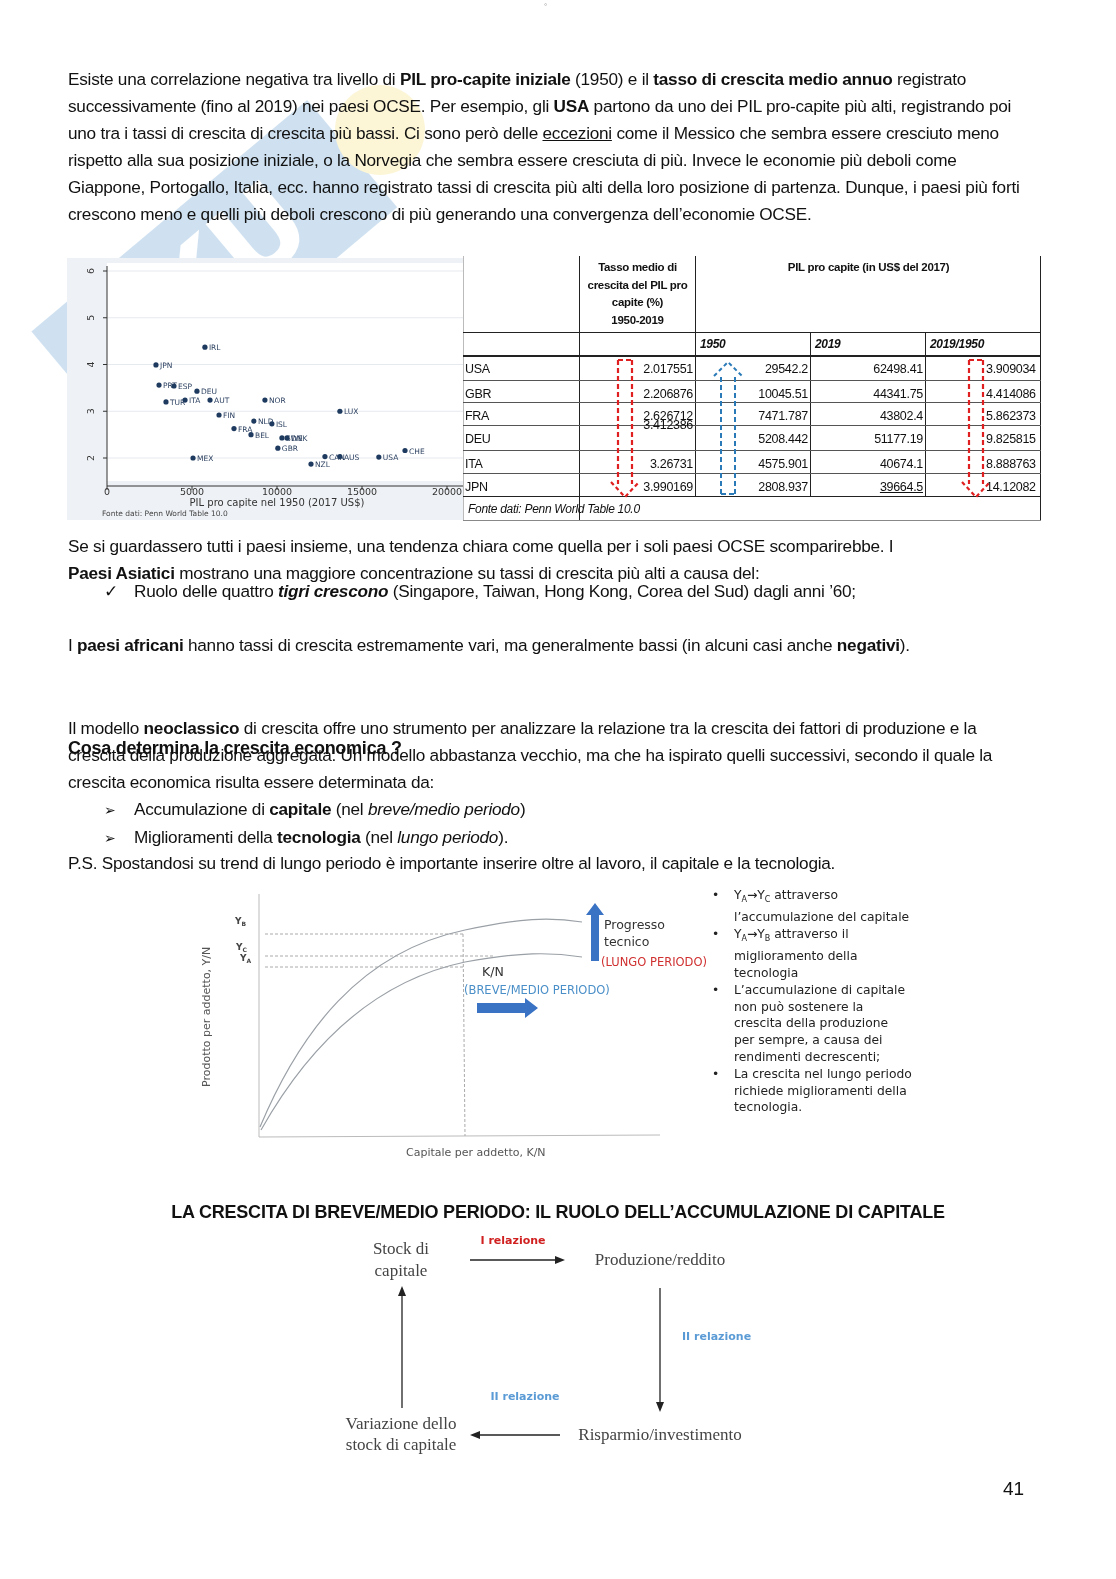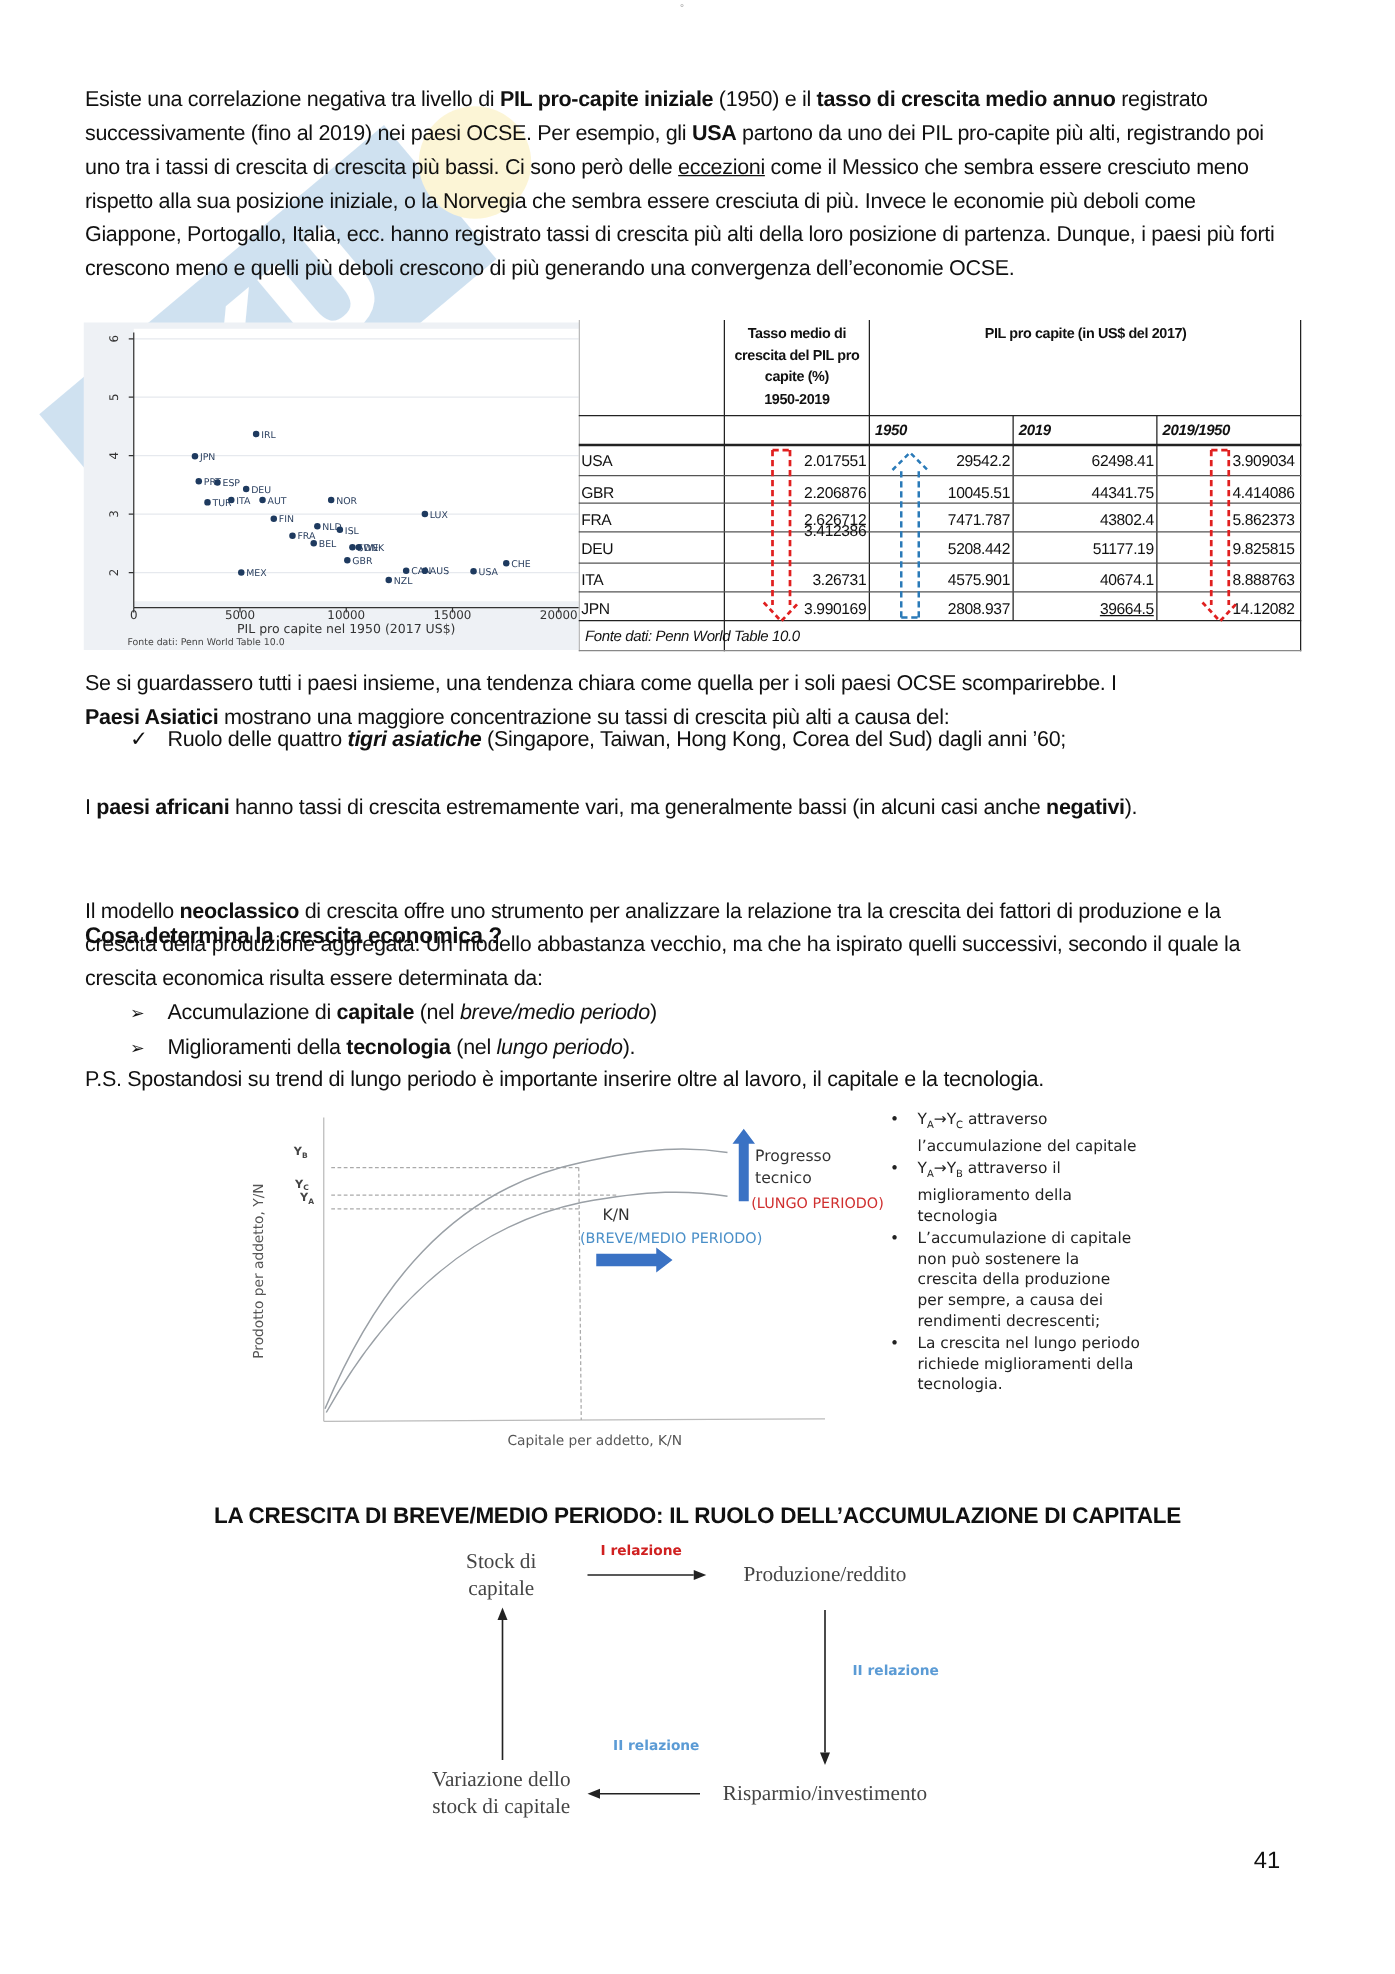--- a/index.html
+++ b/index.html
@@ -219,21 +219,21 @@
       <path d="M499 226 L513 241 L527 226" stroke="#e02020" stroke-width="2.2" stroke-dasharray="4,3" fill="none"></path>
     </g>
   </svg>
 </div>
 
 <div class="para" style="top: 533px;">
   <div>Se si guardassero tutti i paesi insieme, una tendenza chiara come quella per i soli paesi OCSE scomparirebbe. I</div>
   <div><b>Paesi Asiatici</b><span> mostrano una maggiore concentrazione su tassi di crescita più alti a causa del:</span></div>
 </div>
 <div class="para" style="top: 578px; left: 104px; width: 920px;">
-  <div><span style="display:inline-block; width:30px;">✓</span><span>Ruolo delle quattro </span><b><i>tigri asiatiche</i></b><span> (Singapore, Taiwan, Hong Kong, Corea del Sud) dagli anni ’60;</span></div>
+  <div><span style="display:inline-block; width:30px;">✓</span><span>Ruolo delle quattro </span><b><i>tigri crescono</i></b><span> (Singapore, Taiwan, Hong Kong, Corea del Sud) dagli anni ’60;</span></div>
 </div>
 <div class="para" style="top: 632px;"><span>I </span><b>paesi africani</b><span> hanno tassi di crescita estremamente vari, ma generalmente bassi (in alcuni casi anche </span><b>negativi</b><span>).</span></div>
 
 <div class="para" style="top: 687px; font-weight: bold; font-size: 18px; margin-top: 48px;">Cosa determina la crescita economica ?</div>
 <div class="para" style="top: 715px;"><span>Il modello </span><b>neoclassico</b><span> di crescita offre uno strumento per analizzare la relazione tra la crescita dei fattori di produzione e la crescita della produzione aggregata. Un modello abbastanza vecchio, ma che ha ispirato quelli successivi, secondo il quale la crescita economica risulta essere determinata da:</span></div>
 <div class="para" style="top: 796px; left: 104px; width: 920px;">
   <div><span style="display:inline-block; width:30px; font-size:14px;">➢</span><span>Accumulazione di </span><b>capitale</b><span> (nel </span><i>breve/medio periodo</i><span>)</span></div>
   <div><span style="display:inline-block; width:30px; font-size:14px;">➢</span><span>Miglioramenti della </span><b>tecnologia</b><span> (nel </span><i>lungo periodo</i><span>).</span></div>
 </div>
 <div class="para" style="top: 850px;">P.S. Spostandosi su trend di lungo periodo è importante inserire oltre al lavoro, il capitale e la tecnologia.</div>

